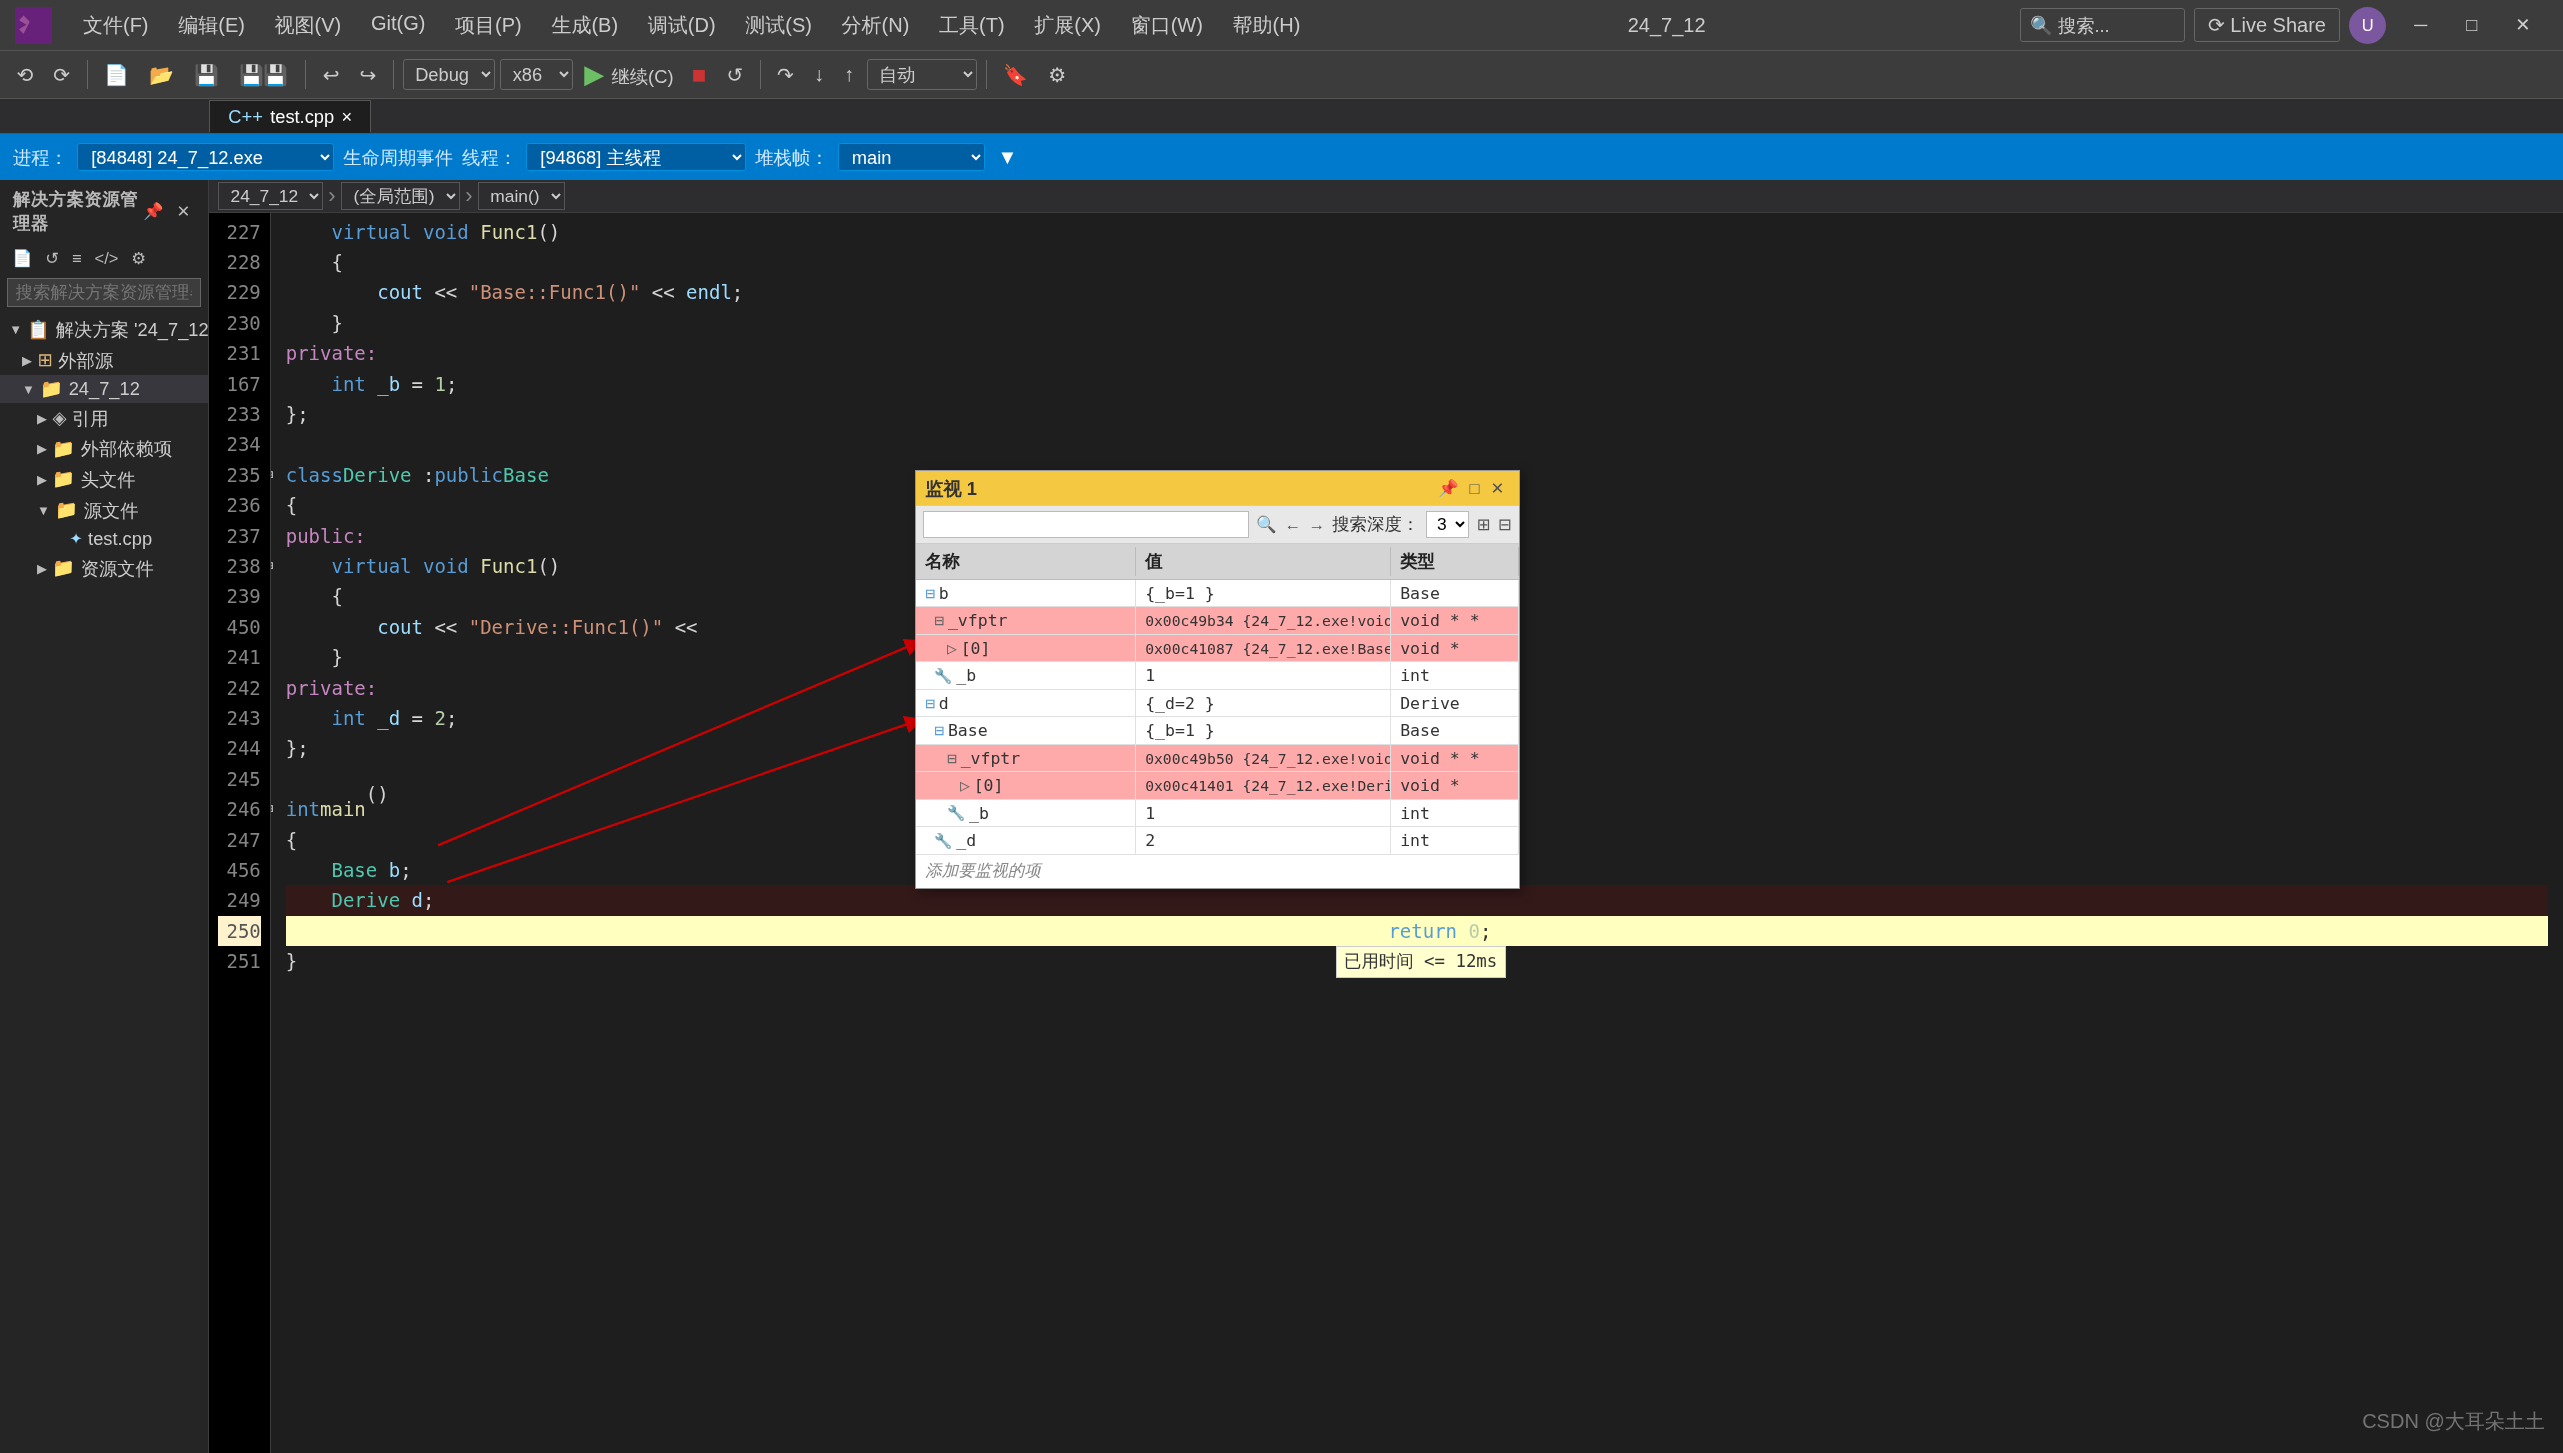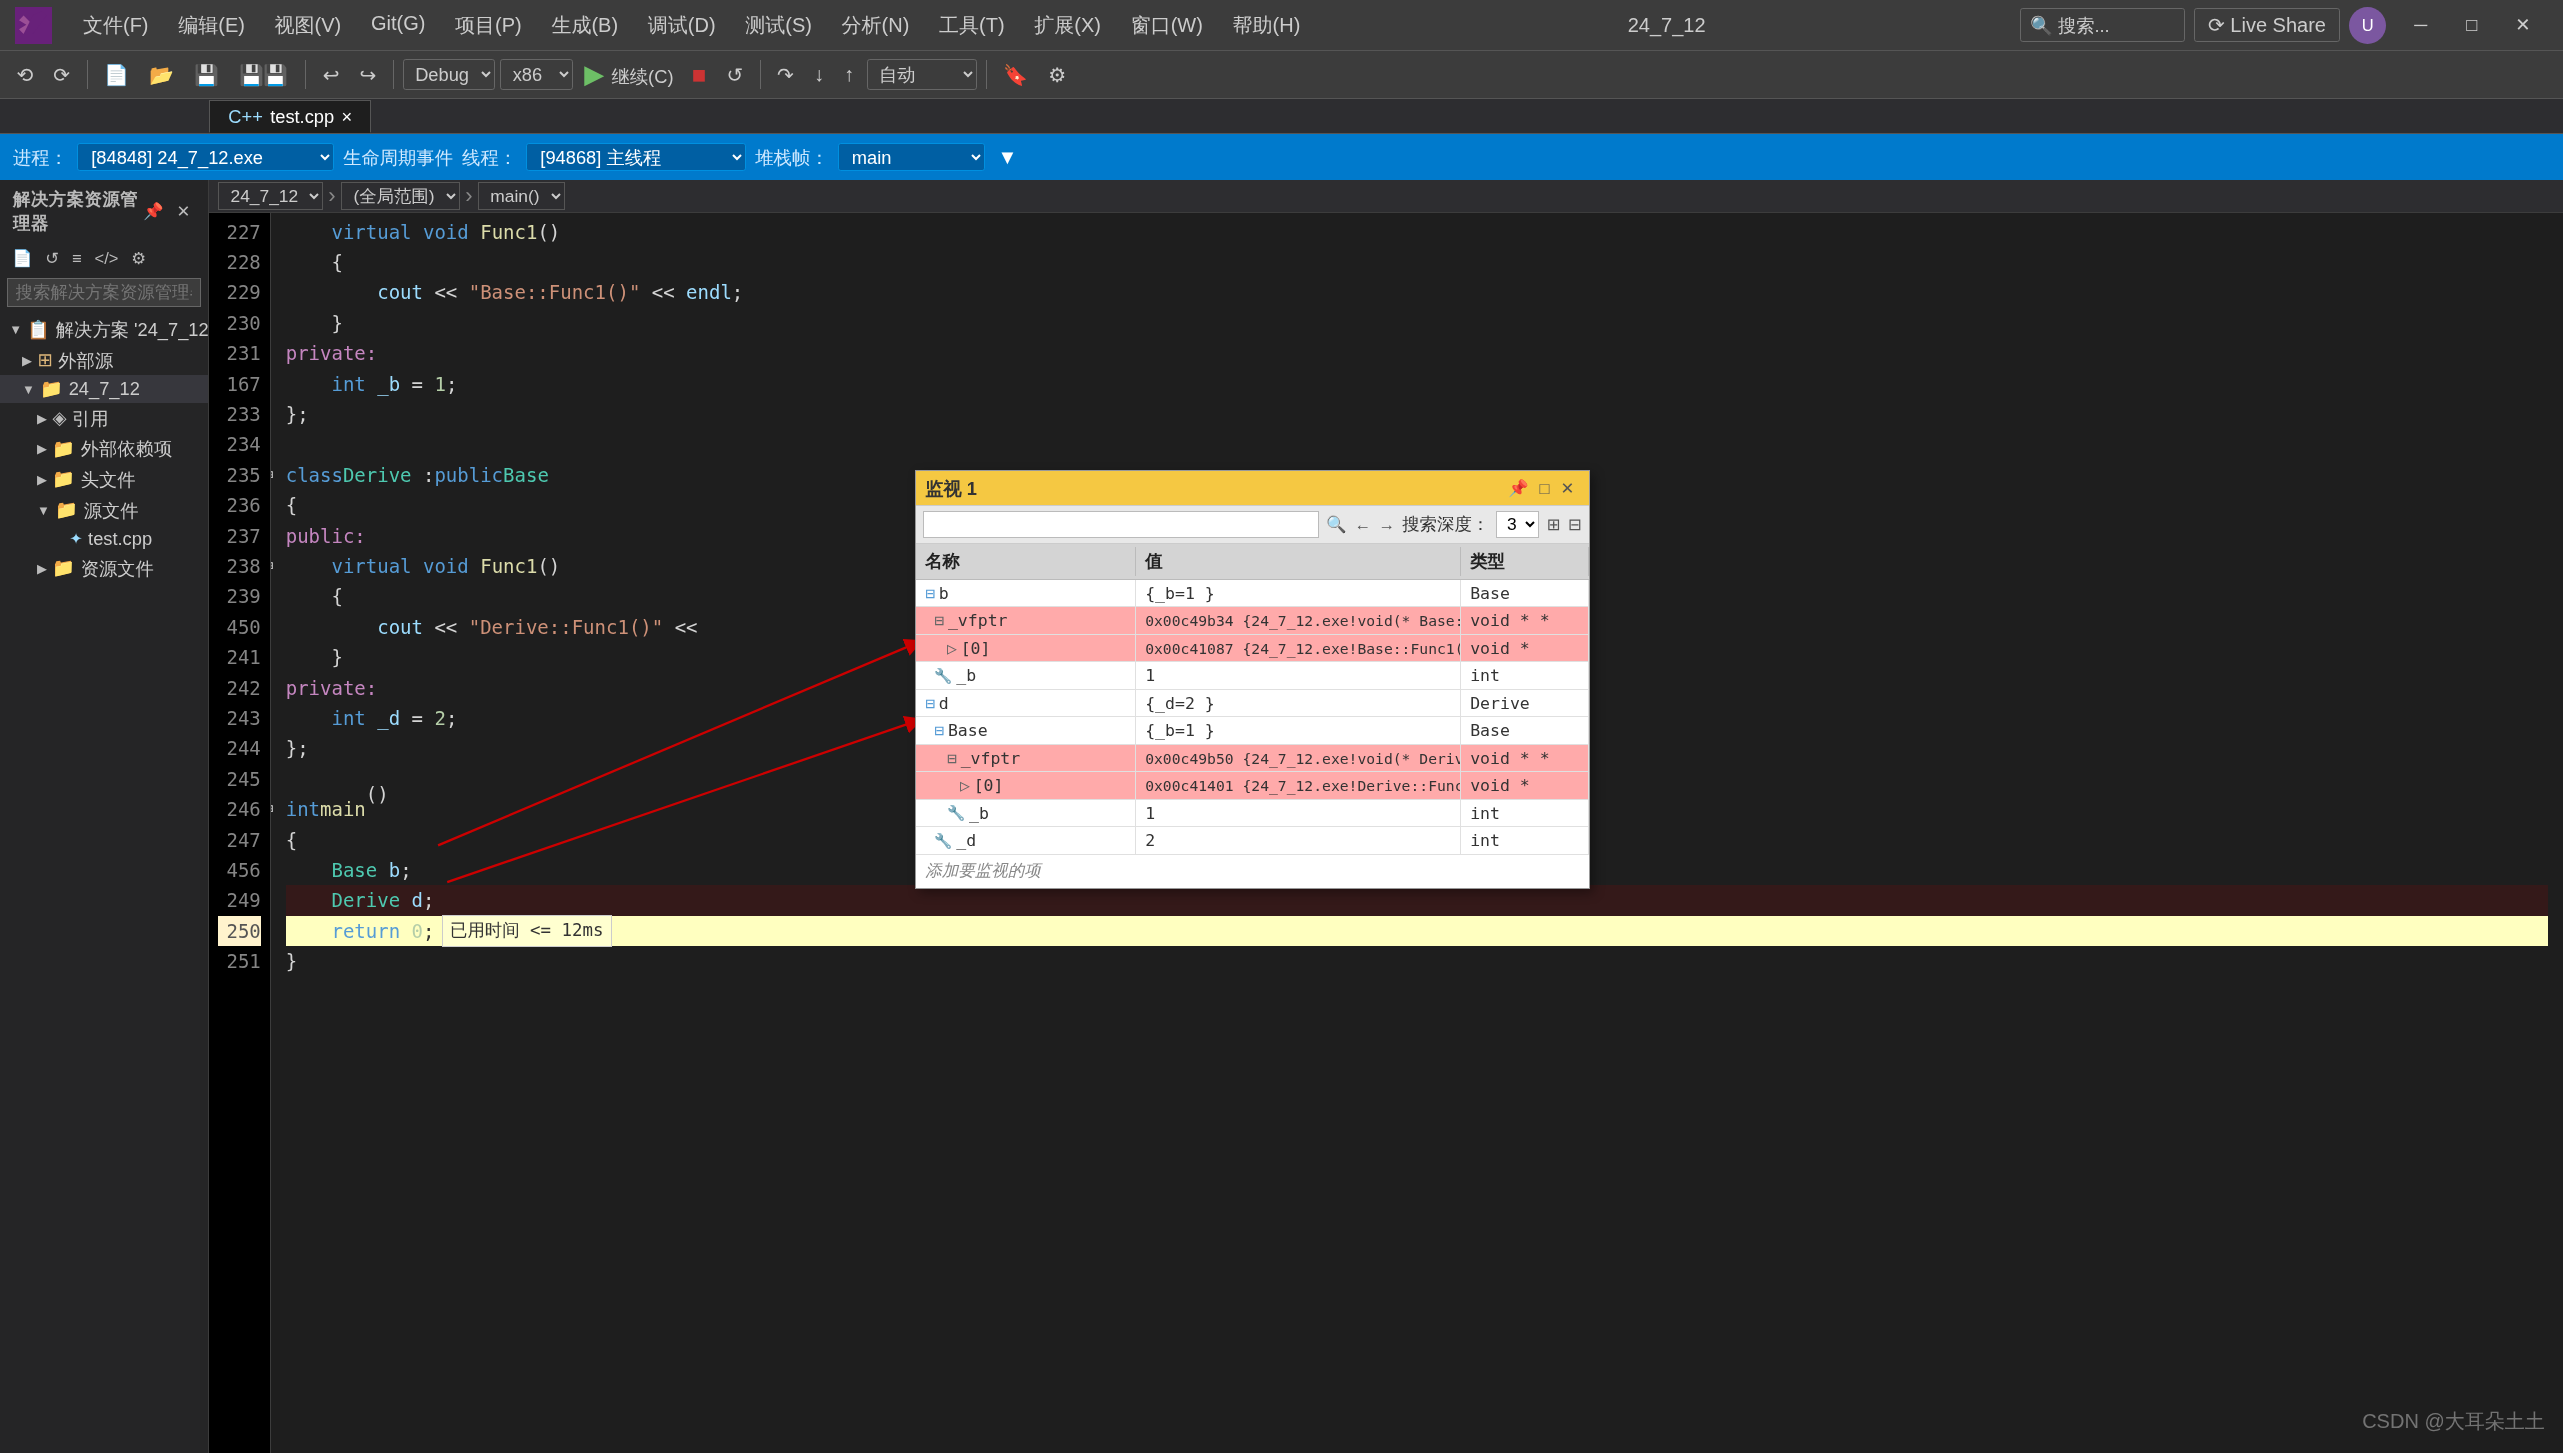--- a/index.html
+++ b/index.html
@@ -296,21 +296,21 @@
     .fn { color: #dcdcaa; }
     .str { color: #ce9178; }
     .num { color: #b5cea8; }
     .var { color: #9cdcfe; }
 
     
     .watch-window {
       position: absolute;
       top: 257px;
       left: 706px;
-      width: 675px;
+      width: 605px;
       background: #f0f0f0;
       border: 0.9px solid #999;
       box-shadow: 3.7px 3.7px 11px rgba(0,0,0,0.4);
       z-index: 100;
     }
     .watch-title-bar {
       background: #f5c842;
       height: 35px;
       display: flex;
       align-items: center;
@@ -704,21 +704,21 @@
         <div class="code-line">
           <span>{</span>
         </div>
         <div class="code-line">
           <span>    <span class="cls">Base</span> <span class="var">b</span>;</span>
         </div>
         <div class="code-line breakpoint" style="position:relative;">
           
           <span>    <span class="cls">Derive</span> <span class="var">d</span>;</span>
         </div>
-        <div class="code-line current" style="position:relative;background:#ffffc0;">
+        <div class="code-line current" style="position:relative;background:#ffffc0;flex-direction:column;">
           
           <span style="color:#333;">    <span style="color:#569cd6;">return</span> <span style="color:#b5cea8;">0</span>;</span>
           <span class="exec-tooltip">已用时间 &lt;= 12ms</span>
         </div>
         <div class="code-line">
           <span>}</span>
         </div>
       </div>
 
       <div class="watch-window">

